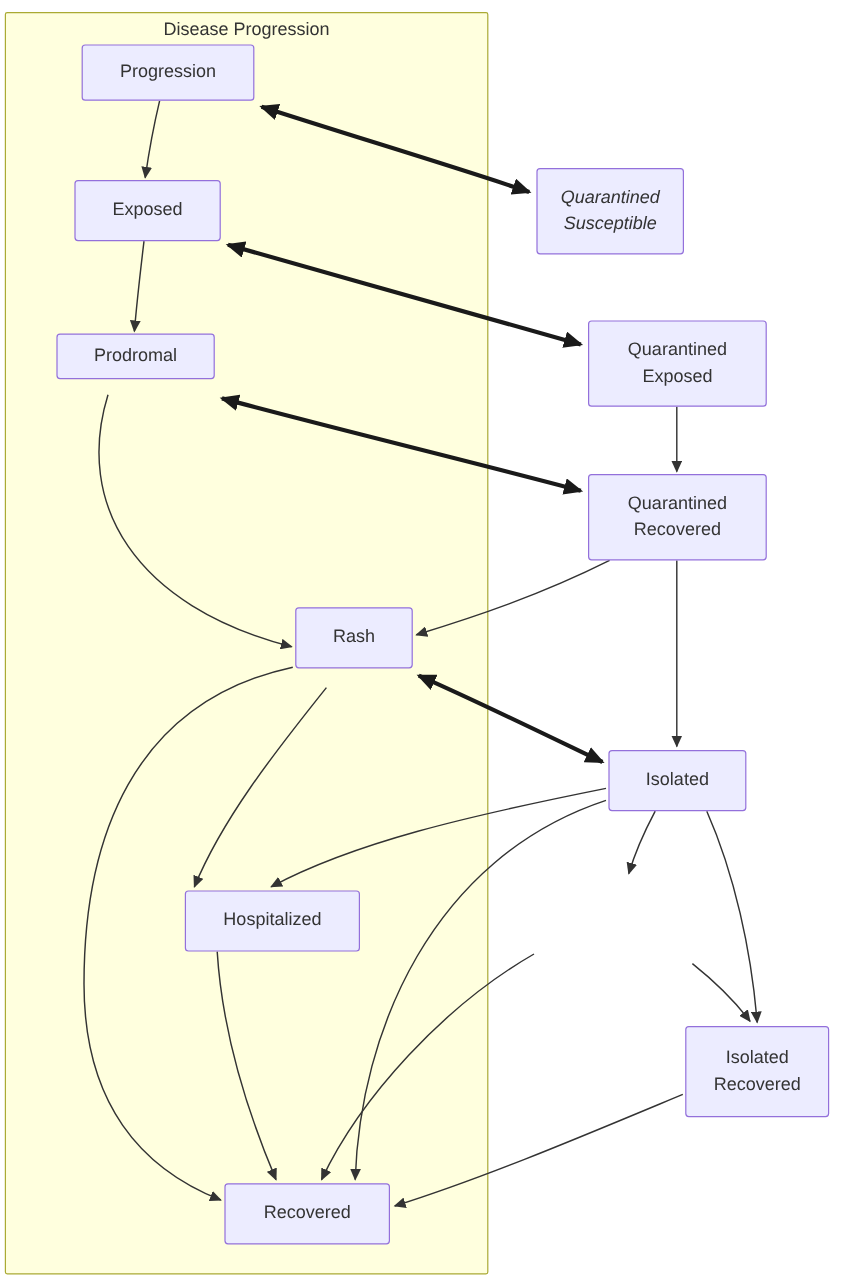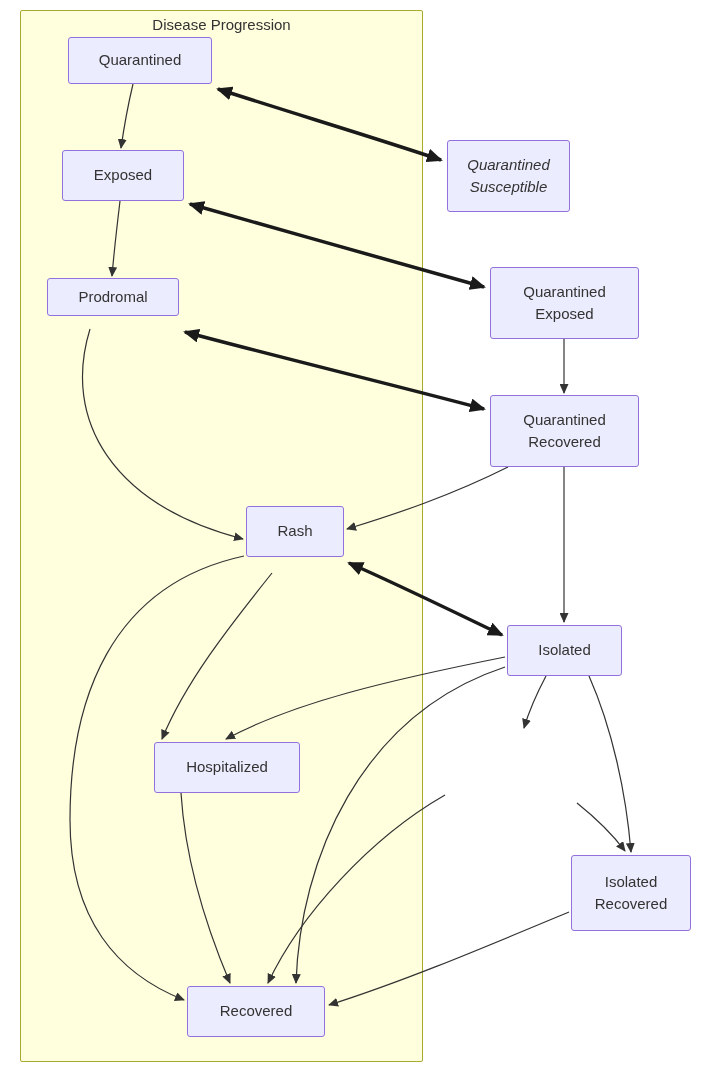--- a/index.html
+++ b/index.html
@@ -11,21 +11,21 @@
   }
   .stage {
     position: relative;
     width: 716px;
     height: 1072px;
     background: #ffffff;
     overflow: hidden;
   }
   .cluster {
     position: absolute;
-    left: 20px;
+    left: 4px;
     top: 10px;
     width: 401px;
     height: 1050px;
     background: #ffffde;
     border: 1px solid #aaaa33;
     border-radius: 2px;
     z-index: 0;
   }
   .cluster-title {
     position: absolute;
@@ -121,21 +121,21 @@
 
     <path class="edge" d="M 505,667 C 360,715 300,860 296,983" marker-end="url(#ah)"></path>
 
     <path class="edge" d="M 577,803 C 597,819 613,835 625,851" marker-end="url(#ah)"></path>
 
     <path class="edge" d="M 445,795 C 370,838 300,915 268,983" marker-end="url(#ah)"></path>
 
     <path class="edge" d="M 569,912 C 485,947 405,981 329,1005" marker-end="url(#ah)"></path>
   </svg>
 
-  <div class="node" style="left:68px;  top:37px;  width:144px; height:47px;">Quarantined</div>
+  <div class="node" style="left:68px;  top:37px;  width:144px; height:47px;">Progression</div>
 
   <div class="node" style="left:62px;  top:150px; width:122px; height:51px;">Exposed</div>
 
   <div class="node" style="left:47px;  top:278px; width:132px; height:38px;">Prodromal</div>
 
   <div class="node" style="left:246px; top:506px; width:98px;  height:51px;">Rash</div>
 
   <div class="node" style="left:106px; top:742px; width:146px; height:51px;margin-left:48px;">Hospitalized</div>
 
   <div class="node" style="left:187px; top:986px; width:138px; height:51px;">Recovered</div>

